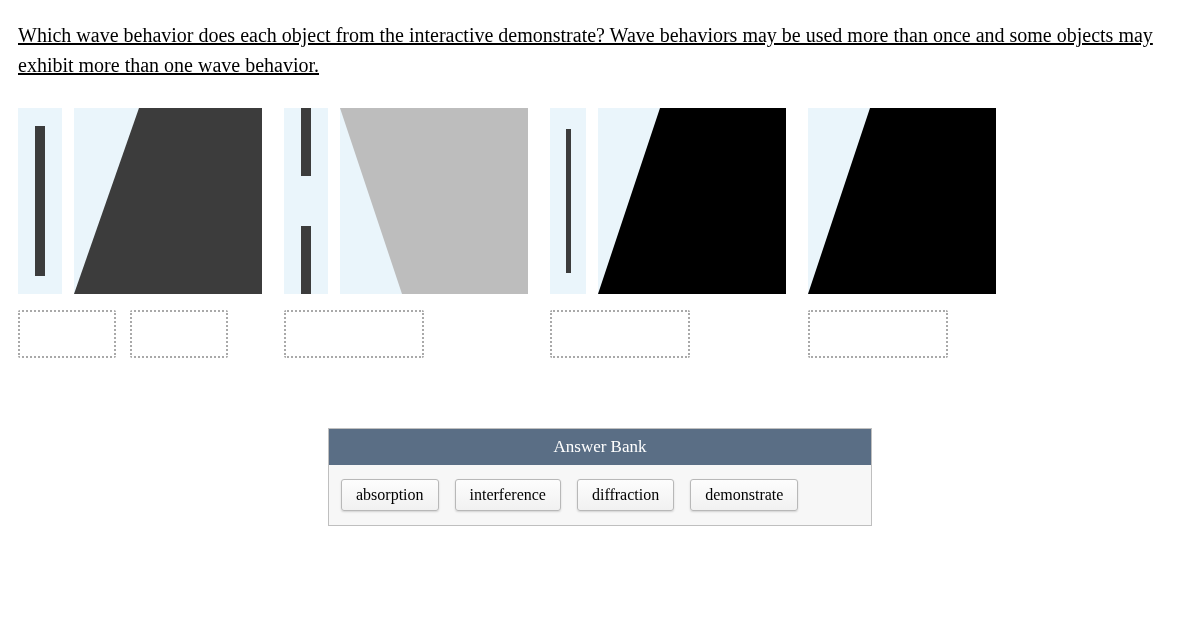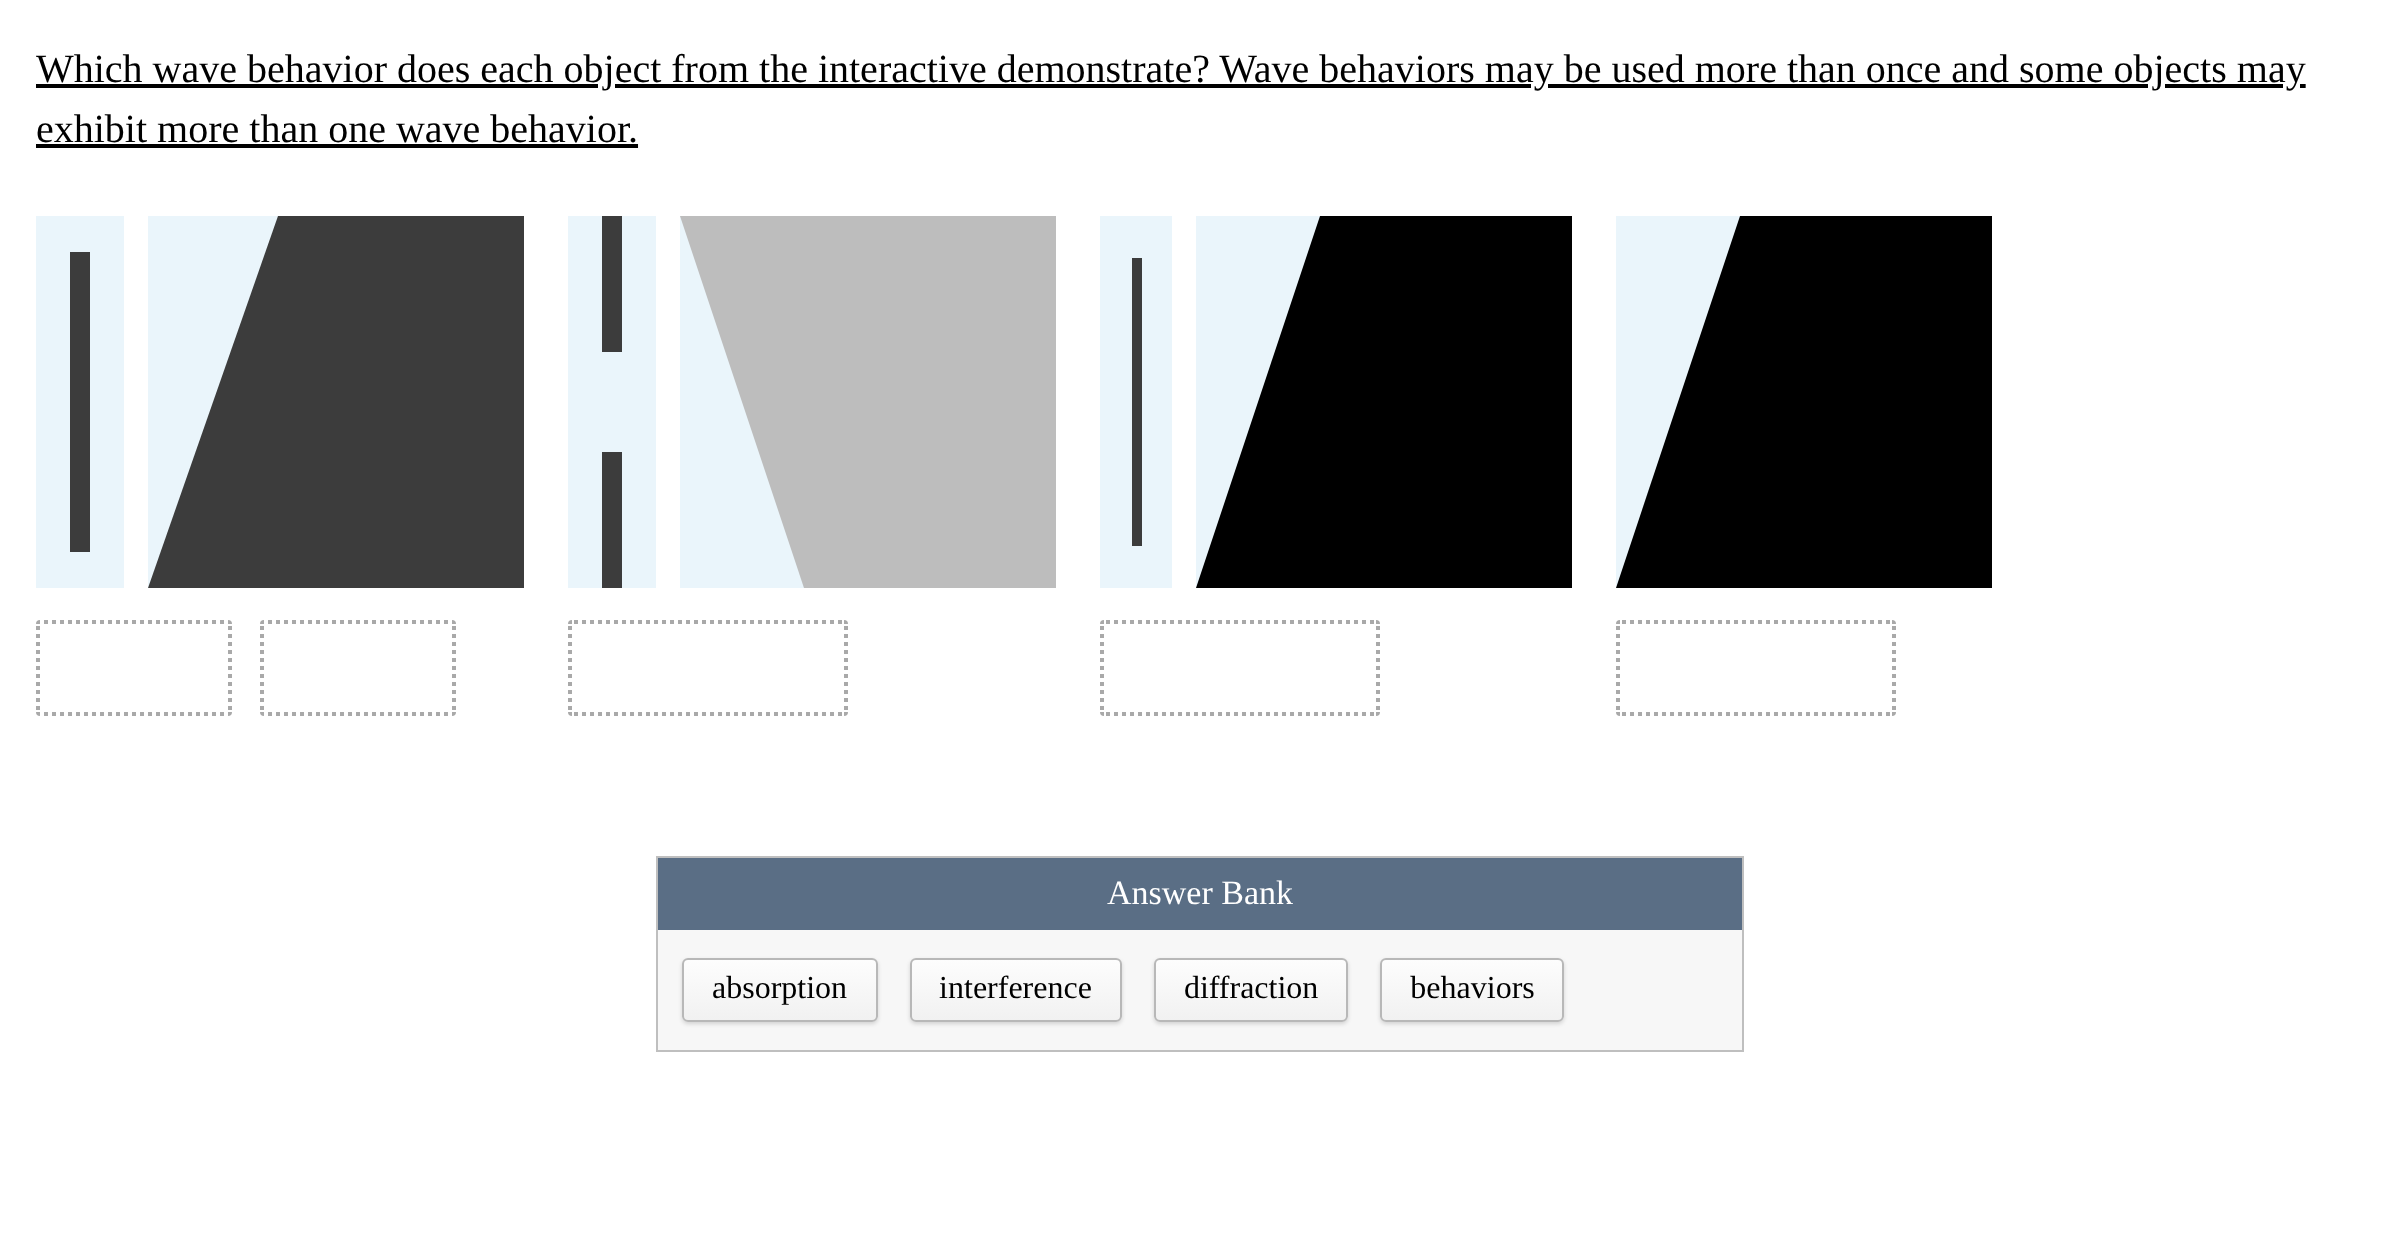--- a/index.html
+++ b/index.html
@@ -196,15 +196,15 @@
   </div>
 
 </div>
 
 <div class="answer-bank">
   <div class="bank-header">Answer Bank</div>
   <div class="bank-body">
     <div class="chip">absorption</div>
     <div class="chip">interference</div>
     <div class="chip">diffraction</div>
-    <div class="chip">behaviors</div>
+    <div class="chip">demonstrate</div>
   </div>
 </div>
 
 </body></html>

